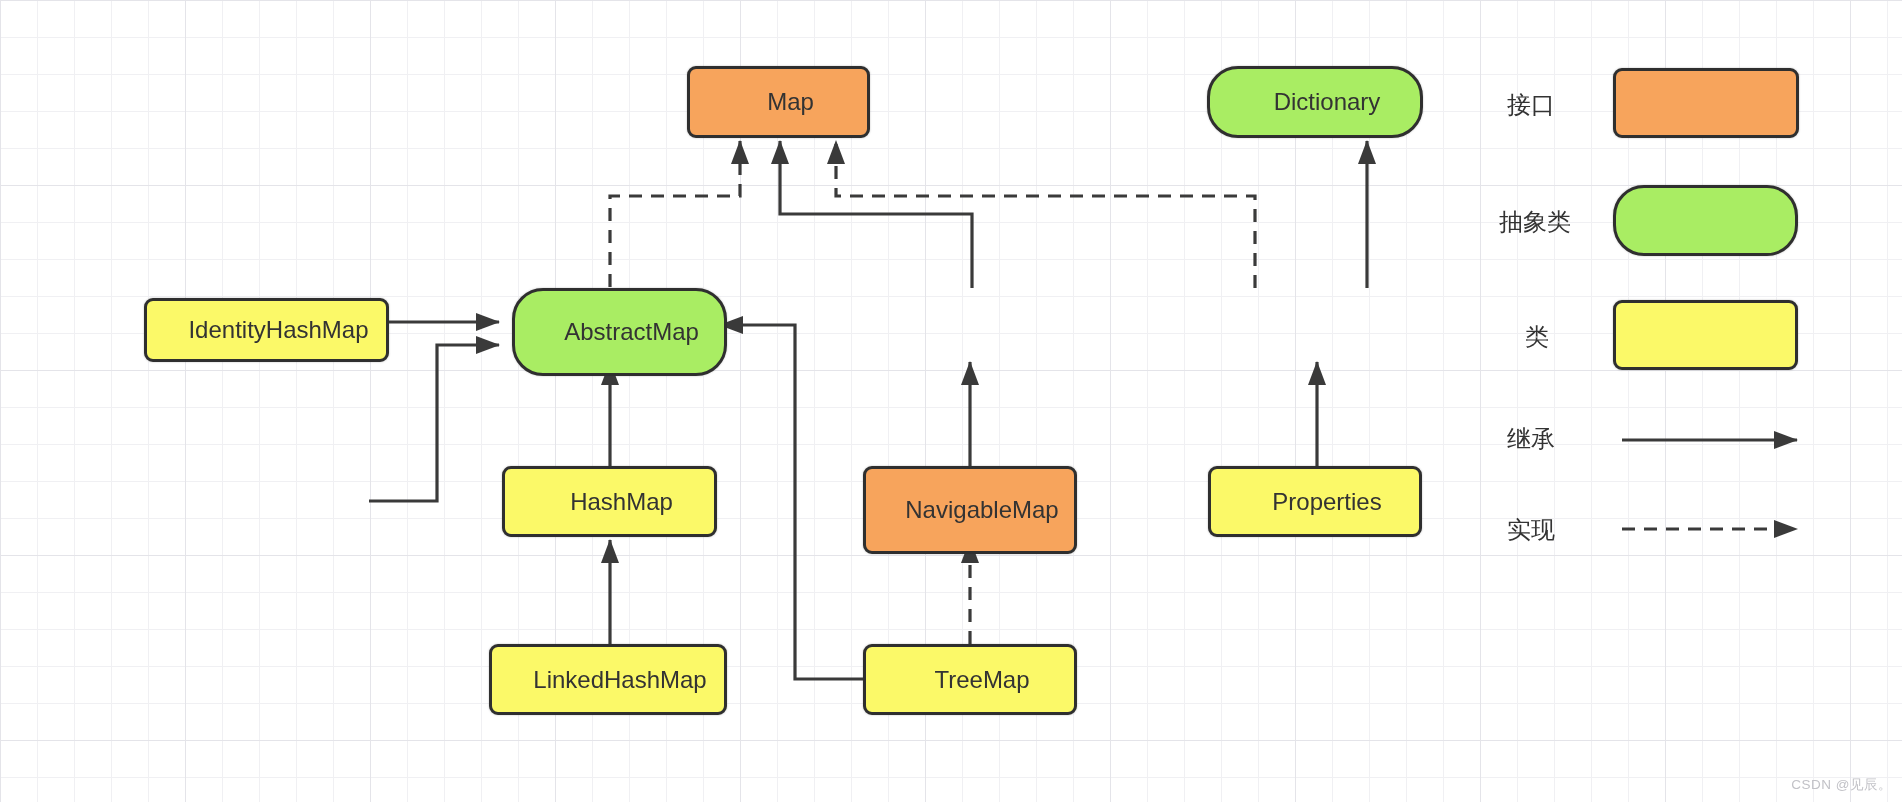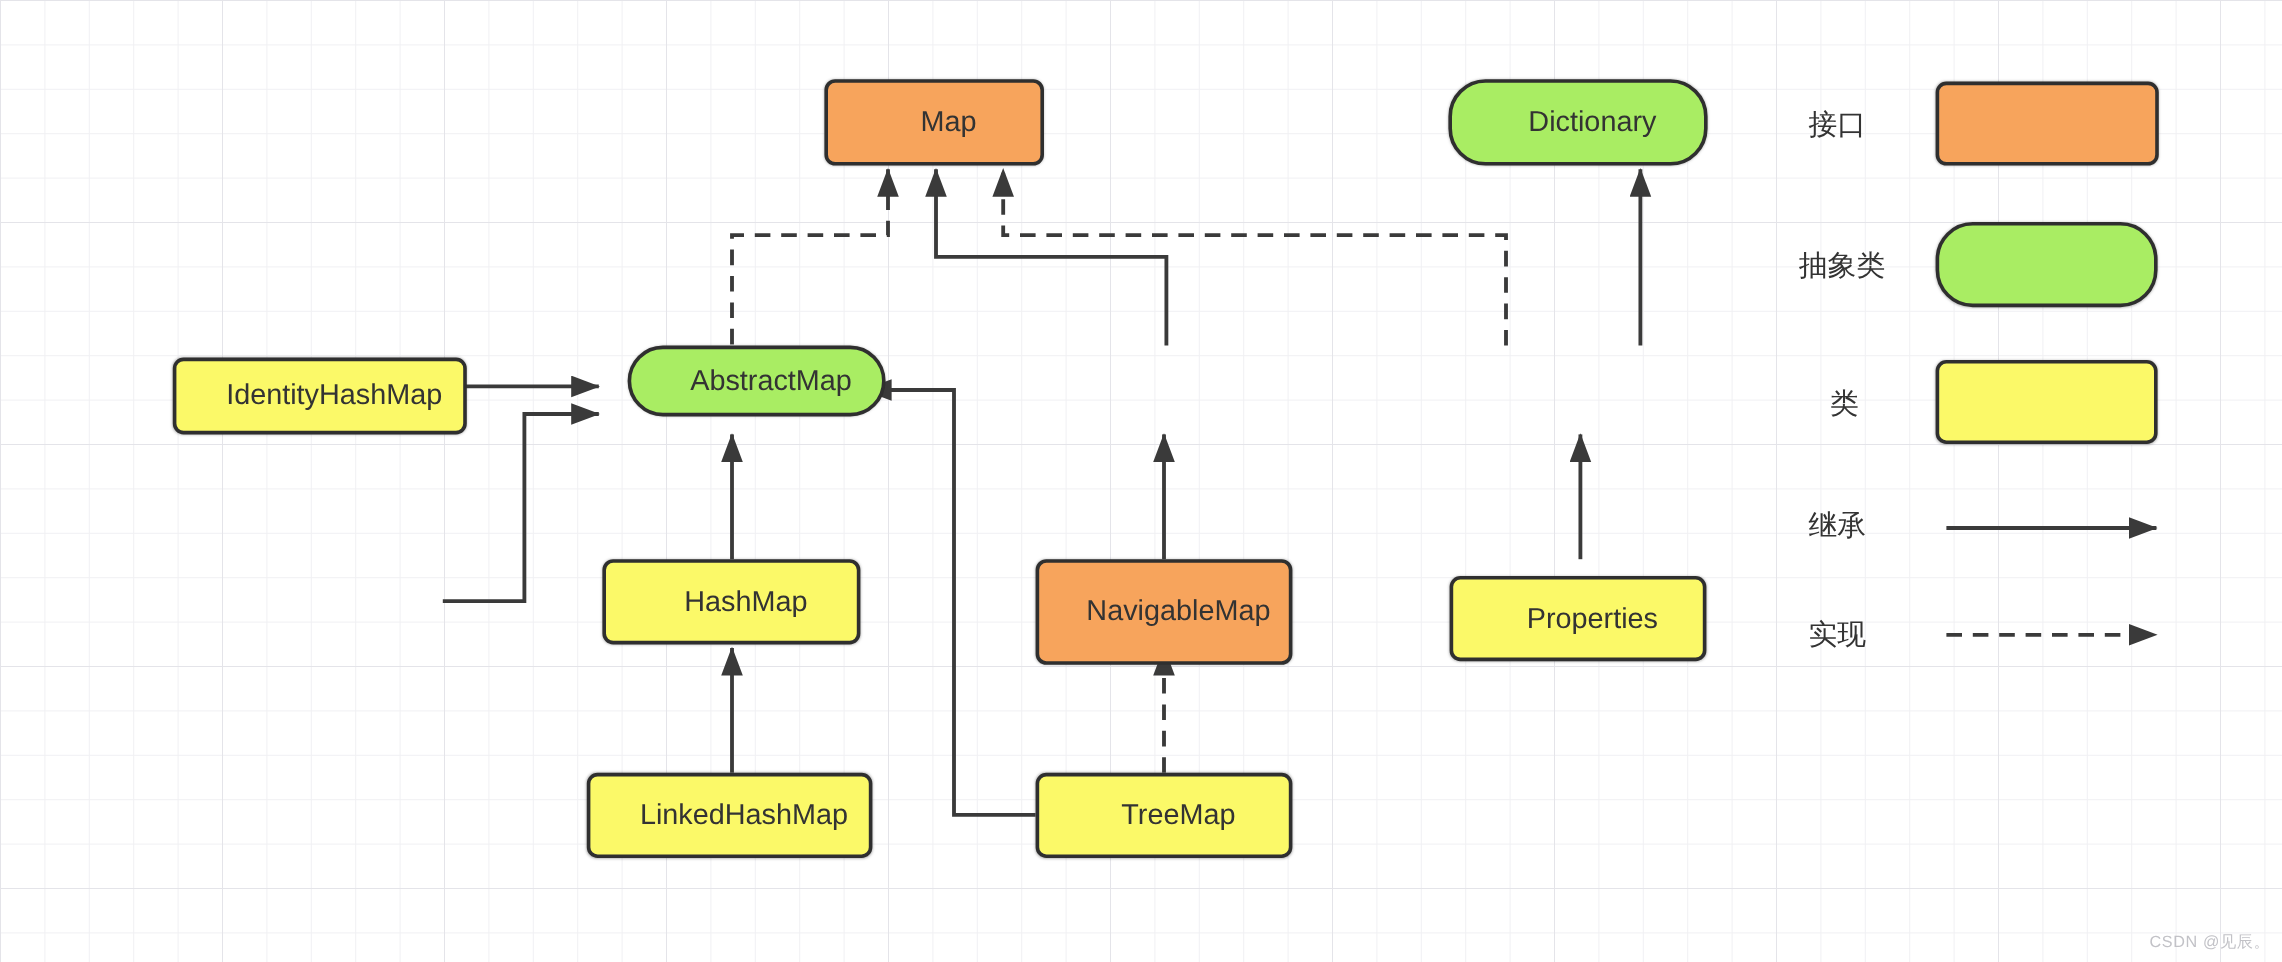--- a/index.html
+++ b/index.html
@@ -76,24 +76,24 @@
     <path class="edge" d="M1367 288 L1367 141" marker-end="url(#arw)"></path>
     <path class="edge" d="M1317 466 L1317 362" marker-end="url(#arw)"></path>
 
     <path class="edge" d="M1622 440 L1797 440" marker-end="url(#arw)"></path>
     <path class="edge dashed" d="M1622 529 L1797 529" marker-end="url(#arw)"></path>
   </svg>
 
   <div class="node interface" style="left:687px;top:66px;width:183px;height:72px;">Map</div>
   <div class="node abstract" style="left:1207px;top:66px;width:216px;height:72px;">Dictionary</div>
   <div class="node class" style="left:124px;top:298px;width:245px;height:64px;margin-left:20px;">IdentityHashMap</div>
-  <div class="node abstract" style="left:523px;top:288px;width:215px;height:59px;">AbstractMap</div>
+  <div class="node abstract" style="left:512px;top:288px;width:215px;height:88px;">AbstractMap</div>
   <div class="node class" style="left:502px;top:466px;width:215px;height:71px;">HashMap</div>
   <div class="node interface" style="left:863px;top:466px;width:214px;height:88px;">NavigableMap</div>
-  <div class="node class" style="left:1208px;top:466px;width:214px;height:71px;margin-top:14px;">Properties</div>
+  <div class="node class" style="left:1208px;top:466px;width:214px;height:71px;">Properties</div>
   <div class="node class" style="left:489px;top:644px;width:238px;height:71px;">LinkedHashMap</div>
   <div class="node class" style="left:863px;top:644px;width:214px;height:71px;">TreeMap</div>
 
   <div class="legend-label" style="left:1507px;top:91px;">接口</div>
   <div class="node interface" style="left:1613px;top:68px;width:186px;height:70px;"></div>
 
   <div class="legend-label" style="left:1499px;top:208px;">抽象类</div>
   <div class="node abstract" style="left:1613px;top:185px;width:185px;height:71px;"></div>
 
   <div class="legend-label" style="left:1525px;top:323px;">类</div>

